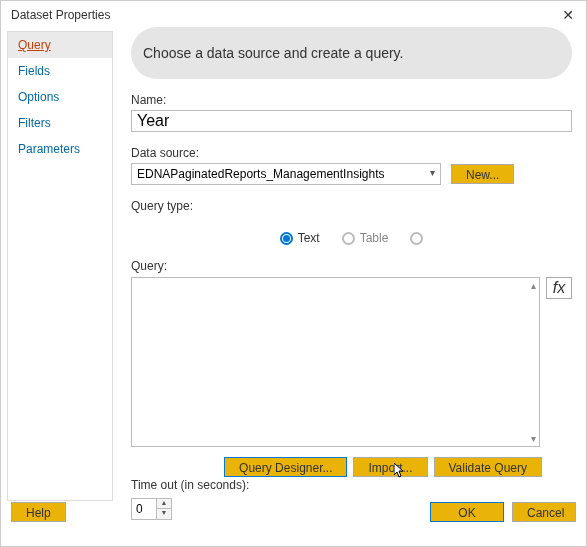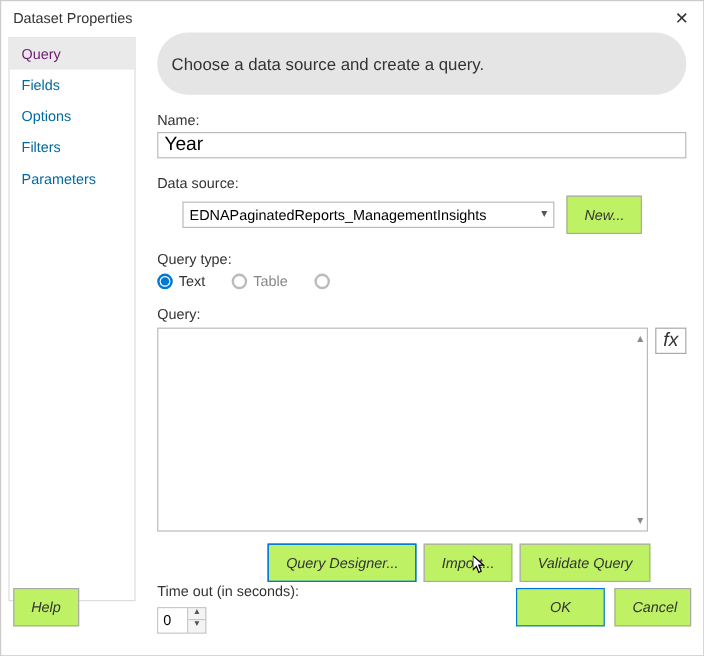--- a/index.html
+++ b/index.html
@@ -2,34 +2,34 @@
 <html><head>
 <meta charset="utf-8">
 <style>
 * { box-sizing: border-box; margin: 0; padding: 0; }
 body { font-family: "Segoe UI", Tahoma, sans-serif; font-size: 12px; color: #333; background: #fff; width: 587px; height: 547px; overflow: hidden; border: 1px solid #ccc; position: relative; }
 .titlebar { display: flex; justify-content: space-between; align-items: center; padding: 6px 8px 4px 10px; font-size: 12px; }
 .titlebar .close { font-size: 14px; color: #333; cursor: pointer; padding: 0 4px; }
 .content { display: flex; height: 478px; }
 .sidebar { width: 106px; border: 1px solid #ddd; margin: 4px 0 4px 6px; background: #fff; }
 .sidebar-item { padding: 6px 10px; color: #0369a1; cursor: pointer; font-size: 12px; }
-.sidebar-item.active { background: #eaeaea; color: #701a75; }
+.sidebar-item.active { background: #eaeaea; color: #c2410c; text-decoration: underline; }
 .main { flex: 1; padding: 0 14px 0 18px; }
 .header-strip { background: #e5e5e5; padding: 18px 12px; margin-bottom: 14px; font-size: 14px; color: #333; border-radius: 26px; }
 .field-row { margin-bottom: 14px; }
 .field-label { font-size: 12px; color: #333; margin-bottom: 3px; display: block; }
 .text-input { width: 100%; border: 1px solid #bbb; padding: 3px 5px; font-size: 16px; height: 22px; }
-.ds-row { display: flex; align-items: center; gap: 10px; margin-left: 21px; }
+.ds-row { display: flex; align-items: center; gap: 10px; }
 .select-wrap { flex: 0 0 310px; position: relative; }
 .select-input { width: 100%; border: 1px solid #bbb; padding: 3px 5px; font-size: 12px; height: 22px; appearance: none; background: #fff; }
 .select-caret { position: absolute; right: 6px; top: 4px; pointer-events: none; color: #555; font-size: 10px; }
-.btn { border: 1px solid #aaa; background: #bef264; padding: 3px 14px; font-size: 12px; color: #333; cursor: pointer; height: 32px; font-style: italic; }
+.btn { border: 1px solid #aaa; background: #eab308; padding: 3px 14px; font-size: 12px; color: #333; cursor: pointer; height: 20px; }
 .btn.primary { border: 1px solid #0078d4; }
 .btn.focus { outline: 1px solid #0078d4; outline-offset: -1px; border-color: #0078d4; }
-.radio-row { display: flex; gap: 22px; margin-top: 4px; }
+.radio-row { display: flex; gap: 22px; margin-top: 18px; justify-content: center; }
 .radio-opt { display: flex; align-items: center; gap: 5px; color: #888; font-size: 12px; }
 .radio-opt.sel { color: #333; }
 .radio-circle { width: 13px; height: 13px; border: 2px solid #bbb; border-radius: 50%; display: inline-flex; align-items: center; justify-content: center; }
 .radio-opt.sel .radio-circle { border-color: #0078d4; }
 .radio-dot { width: 7px; height: 7px; background: #0078d4; border-radius: 50%; }
 .query-row { display: flex; gap: 6px; margin-top: 4px; }
 .query-box { flex: 1; border: 1px solid #bbb; height: 170px; position: relative; background: #fff; }
 .scroll-arrow { position: absolute; right: 3px; color: #888; font-size: 10px; }
 .scroll-arrow.up { top: 2px; }
 .scroll-arrow.down { bottom: 2px; }

